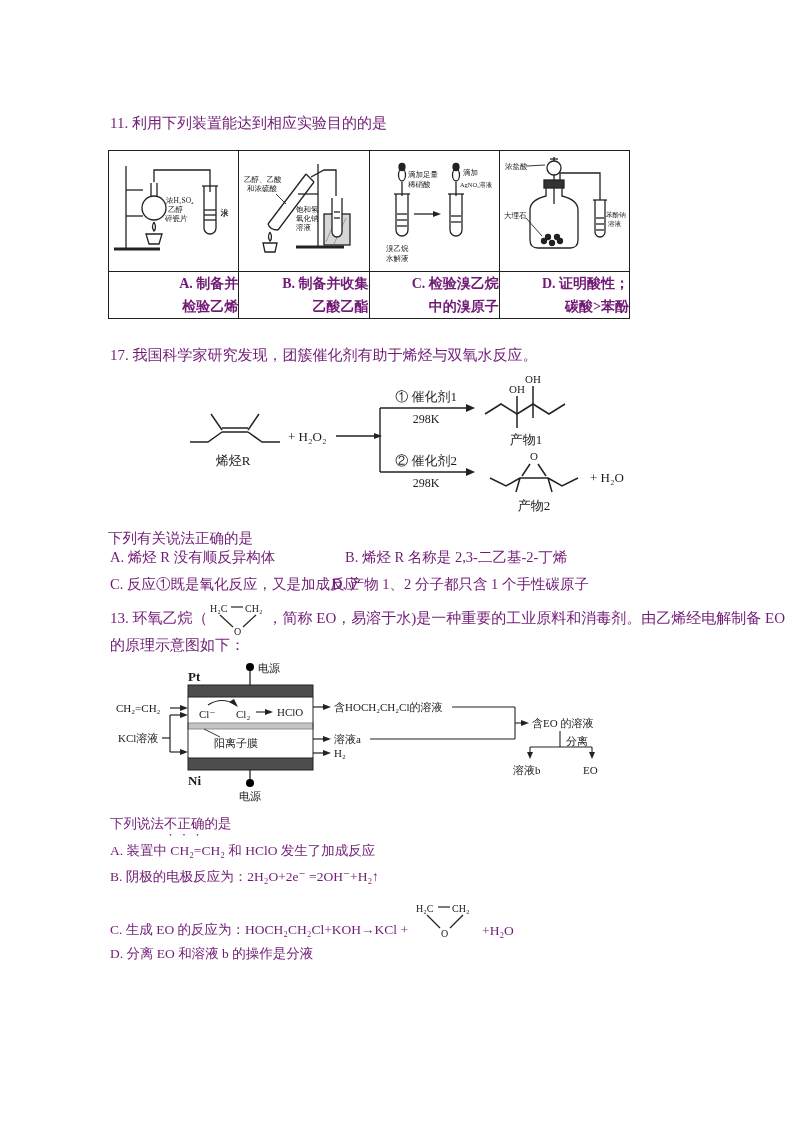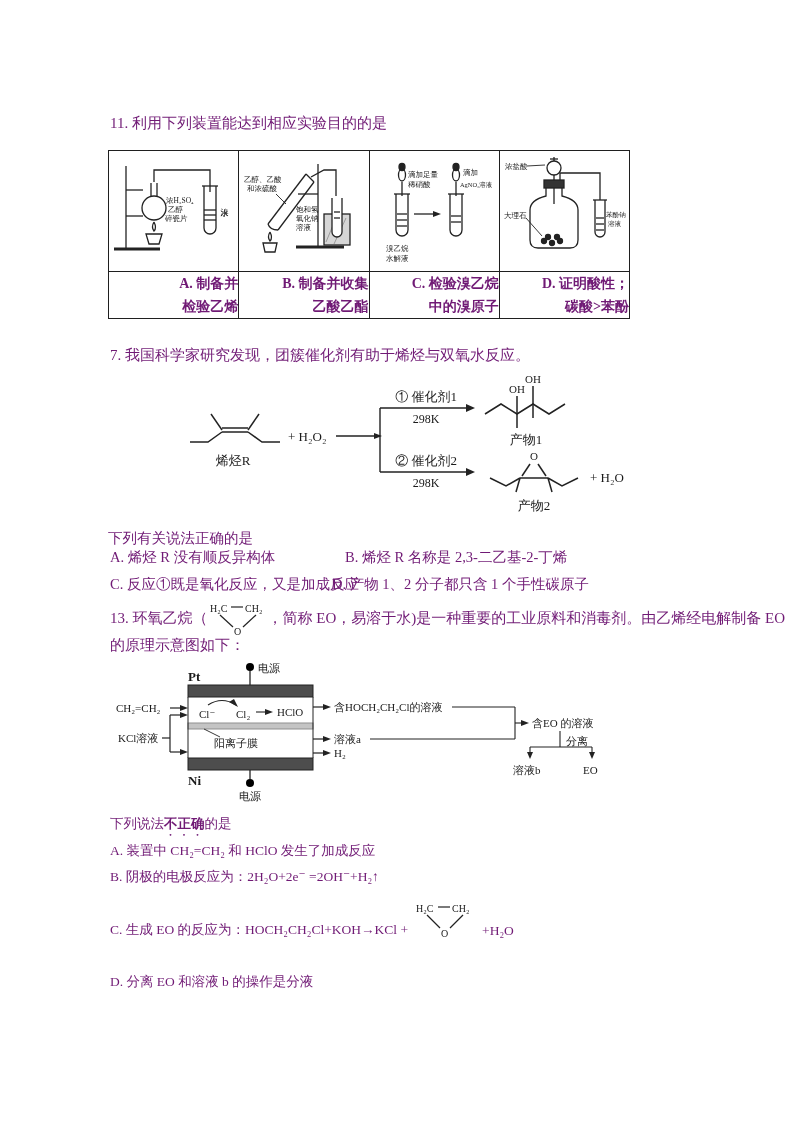--- a/index.html
+++ b/index.html
@@ -18,21 +18,21 @@
   .diagram-cell { height:120px; vertical-align:middle; text-align:center;border-radius:19px; }
   .caption-cell { height:46px; text-align:right; font-weight:bold; font-size:14px; line-height:23px; padding:1px 0 2px 0; }
   .caption-cell div { white-space:nowrap; }
   svg { display:block; }
   svg text { font-family:"Liberation Serif","DejaVu Serif",serif; fill:#1a1a1a; }
   .cellsvg { margin:0 auto; }
   .inline-flex { display:flex; align-items:center; }
   .baseline-flex { display:flex; align-items:flex-end; }
   .emph {
     -webkit-text-emphasis:filled dot; -webkit-text-emphasis-position:under left;
-    text-emphasis:filled dot; text-emphasis-position:under left;font-weight:bold;
+    text-emphasis:filled dot; text-emphasis-position:under left;
   }
 </style>
 </head>
 <body>
 
 <div class="page">
 
   <div class="abs qhead" style="left:110px; top:114px;">11. 利用下列装置能达到相应实验目的的是</div>
 
   <table class="apparatus abs" style="left:108px; top:150px;">
@@ -168,21 +168,21 @@
         <div>中的溴原子</div>
       </td>
       <td class="caption-cell">
         <div>D. 证明酸性；</div>
         <div>碳酸&gt;苯酚</div>
       </td>
     </tr>
   </tbody>
     </table>
 
-  <div class="abs qhead" style="left:110px; top:346px;">7. 我国科学家研究发现，团簇催化剂有助于烯烃与双氧水反应。</div>
+  <div class="abs qhead" style="left:110px; top:346px;">17. 我国科学家研究发现，团簇催化剂有助于烯烃与双氧水反应。</div>
 
   <svg class="abs" style="left:170px; top:372px;" width="480" height="145" viewBox="0 0 480 145">
     <g stroke="#222" fill="none" stroke-width="1.5">
       <line x1="52" y1="56" x2="78" y2="56"></line>
       <line x1="52" y1="60" x2="78" y2="60"></line>
       <line x1="52" y1="58" x2="41" y2="42"></line>
       <line x1="78" y1="58" x2="89" y2="42"></line>
       <polyline points="52,60 38,70 20,70"></polyline>
       <polyline points="78,60 92,70 110,70"></polyline>
     </g>
@@ -344,15 +344,15 @@
         <line x1="15" y1="18" x2="28" y2="31"></line>
         <line x1="51" y1="18" x2="38" y2="31"></line>
       </g>
       <text x="4" y="15" font-size="10">H₂C</text>
       <text x="40" y="15" font-size="10">CH₂</text>
       <text x="29" y="40" font-size="10">O</text>
     </svg>
     <span class="opt13">+H₂O</span>
   </div>
 
-  <div class="abs opt13" style="left:110px; top:945px;margin-top:28px;">D. 分离 EO 和溶液 b 的操作是分液</div>
+  <div class="abs opt13" style="left:110px; top:945px;">D. 分离 EO 和溶液 b 的操作是分液</div>
 
 </div>
 
 </body></html>

